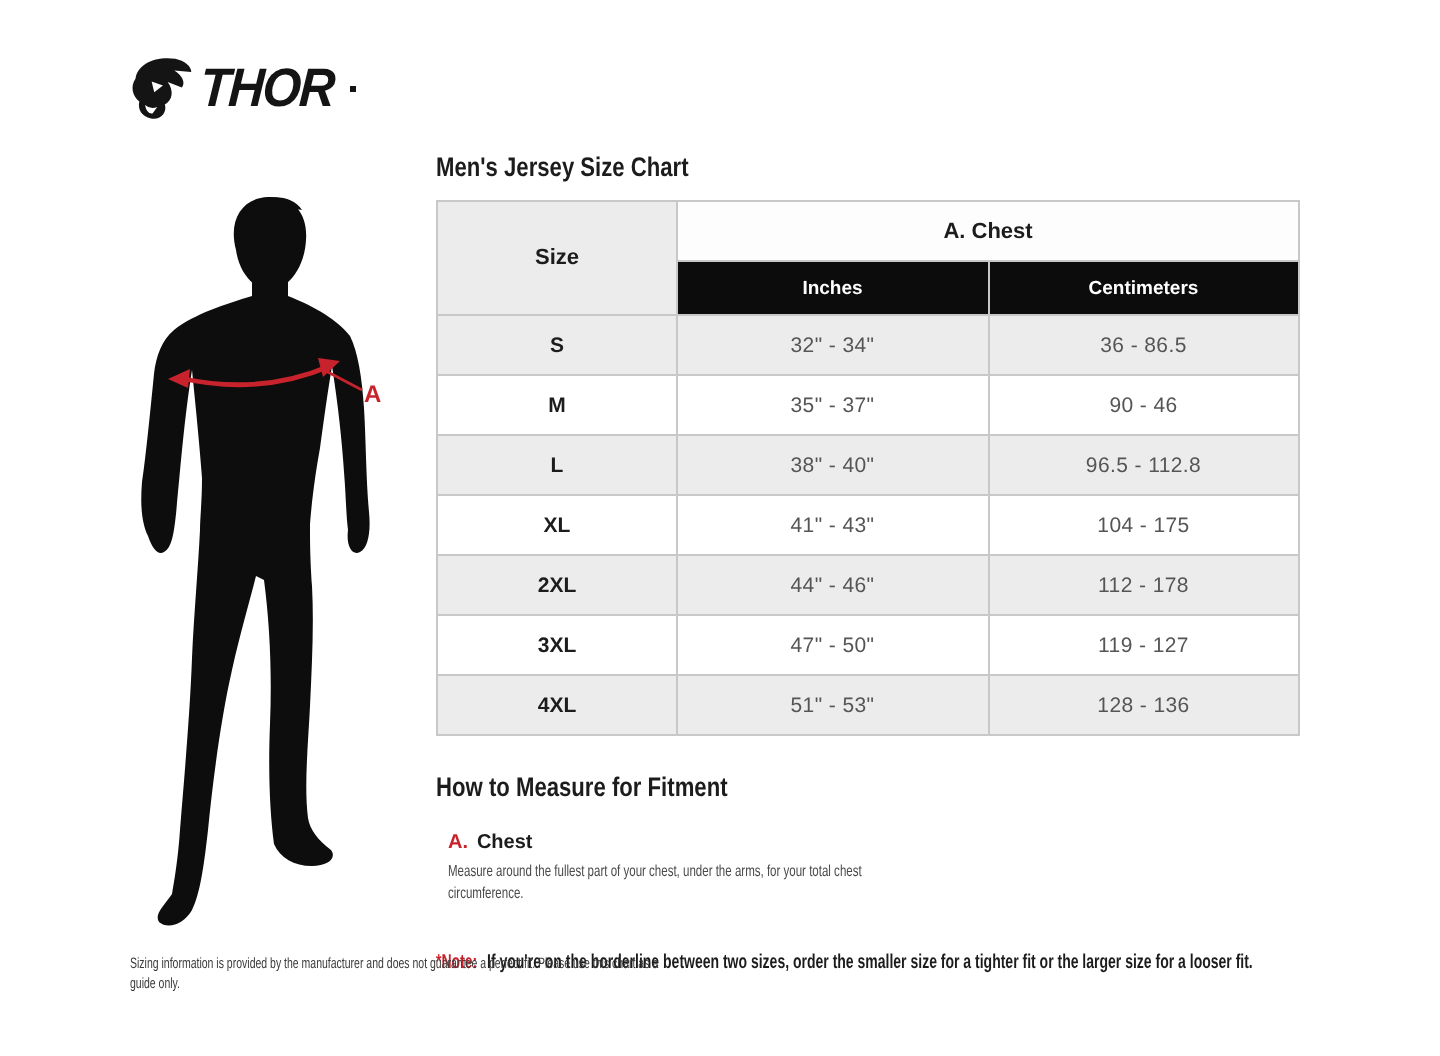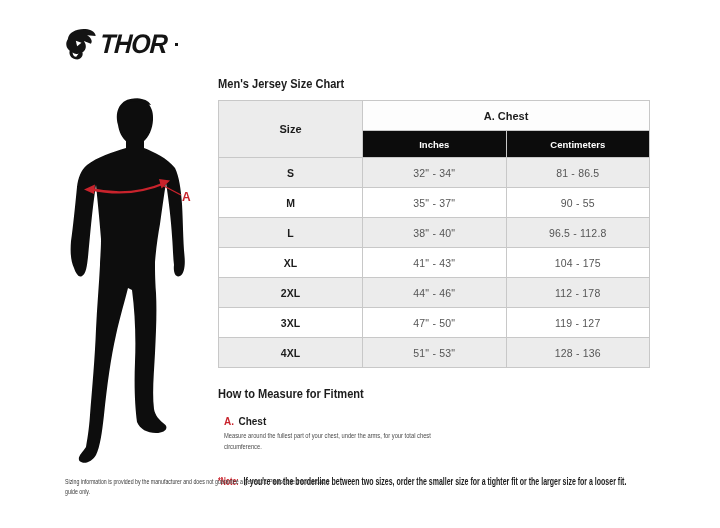--- a/index.html
+++ b/index.html
@@ -26,21 +26,21 @@
   h1.chart-title, h2.measure-title {
     font-size: 13.5px; font-weight: bold; color: #1c1c1c; line-height: 16px;
   }
   h1.chart-title { margin-bottom: 8px; }
   
   table.size-table { width: 432px; border-collapse: collapse; table-layout: fixed; }
   table.size-table th, table.size-table td {
     border: 1px solid var(--border, #c8c8c8); text-align: center; vertical-align: middle;
   }
   th.size-head {
-    width: 144px; background: var(--altRow, #ececec); font-size: 11px; font-weight: bold; color: #1c1c1c;
+    width: 120px; background: var(--altRow, #ececec); font-size: 11px; font-weight: bold; color: #1c1c1c;
   }
   th.group-head { background: #fdfdfd; height: 30px; font-size: 11px; font-weight: bold; color: #1c1c1c; }
   th.unit-head {
     background: var(--headBg, #0c0c0c); color: #fff; height: 27px;
     font-size: 9.5px; font-weight: bold; border-color: #fff;
   }
   table.size-table td { height: 30px; font-size: 10.5px; color: #555; letter-spacing: 0.2px; }
   table.size-table td.size-col { font-weight: bold; color: #1c1c1c; letter-spacing: 0; }
   table.size-table tbody tr:nth-child(odd) td { background: var(--altRow, #ececec); }
   table.size-table tbody tr:nth-child(even) td { background: #fff; }
@@ -145,26 +145,26 @@
         </tr>
         <tr>
           <th class="unit-head">Inches</th>
           <th class="unit-head">Centimeters</th>
         </tr>
       </thead>
       <tbody id="size-rows">
           <tr>
             <td class="size-col">S</td>
             <td>32" - 34"</td>
-            <td>81 - 86.5</td>
+            <td>36 - 86.5</td>
           </tr>
           <tr>
             <td class="size-col">M</td>
             <td>35" - 37"</td>
-            <td>90 - 55</td>
+            <td>90 - 46</td>
           </tr>
           <tr>
             <td class="size-col">L</td>
             <td>38" - 40"</td>
             <td>96.5 - 112.8</td>
           </tr>
           <tr>
             <td class="size-col">XL</td>
             <td>41" - 43"</td>
             <td>104 - 175</td>

